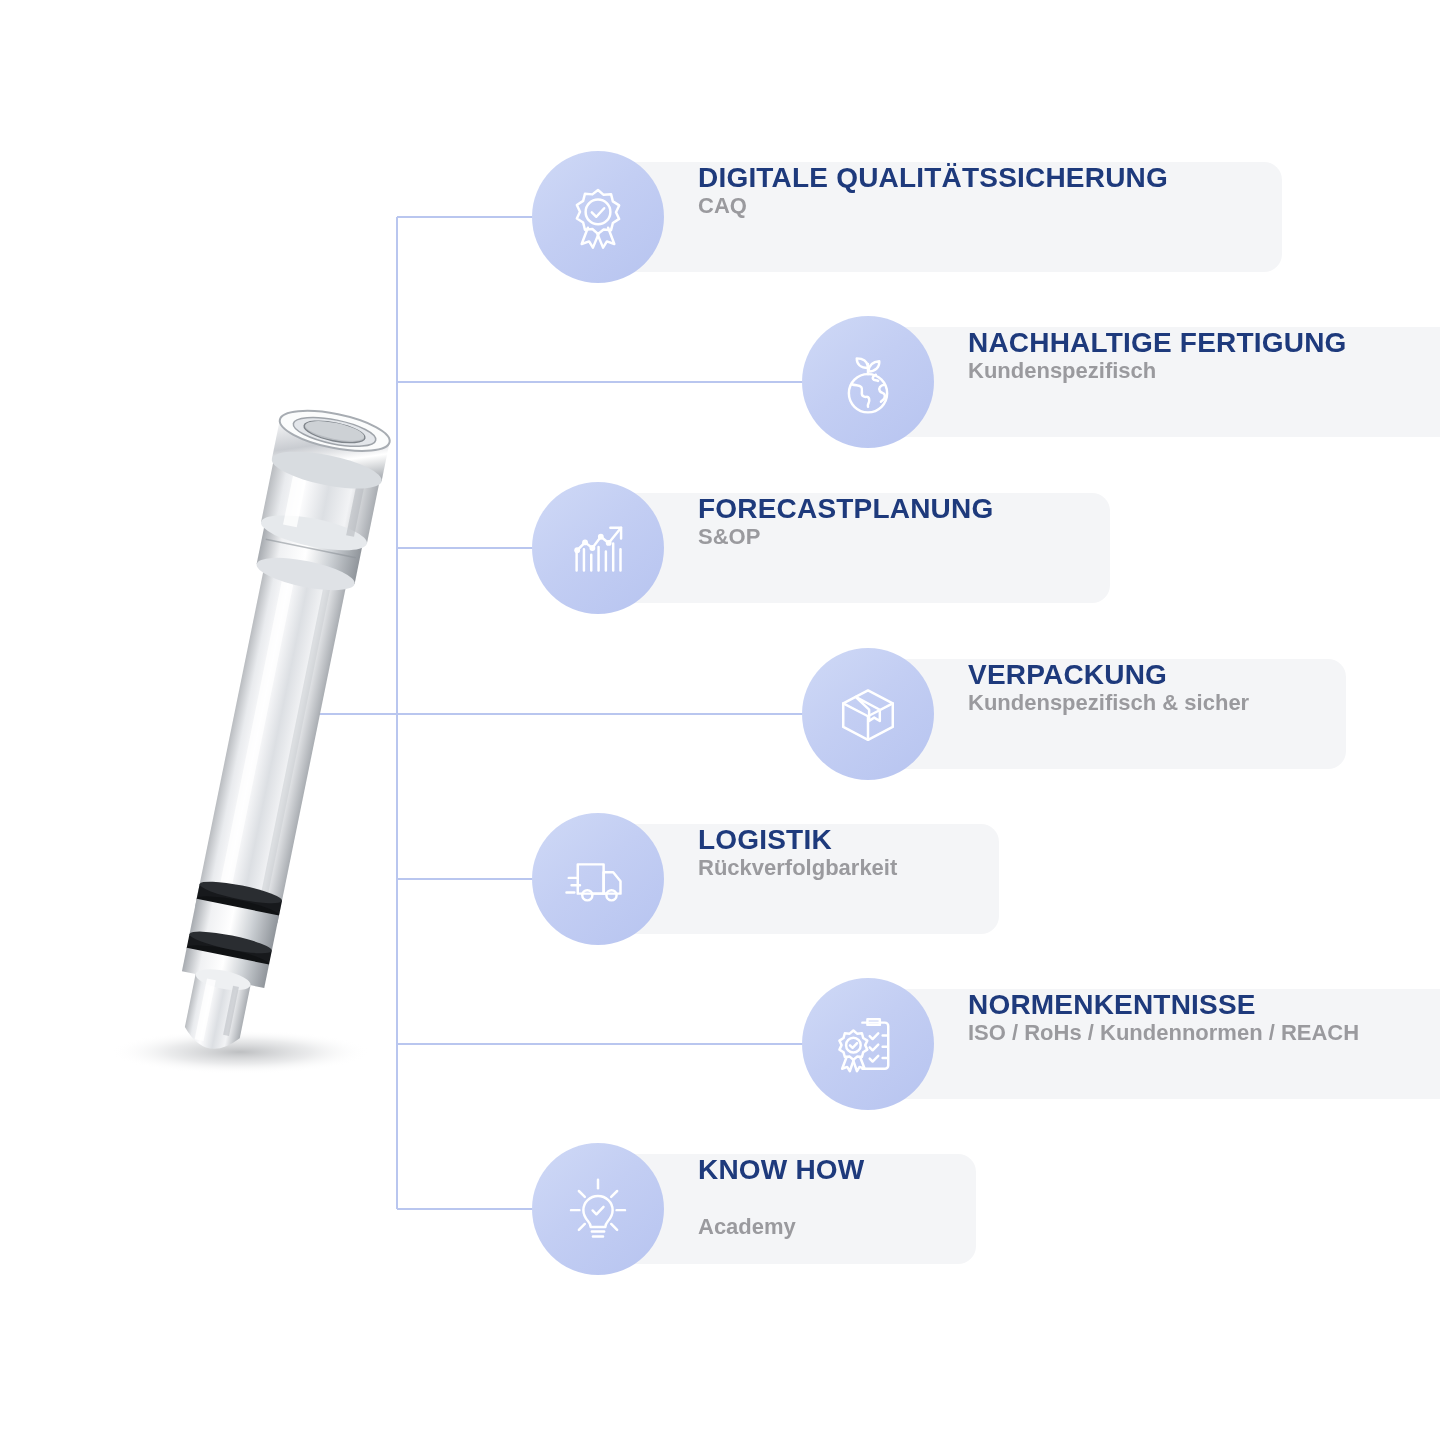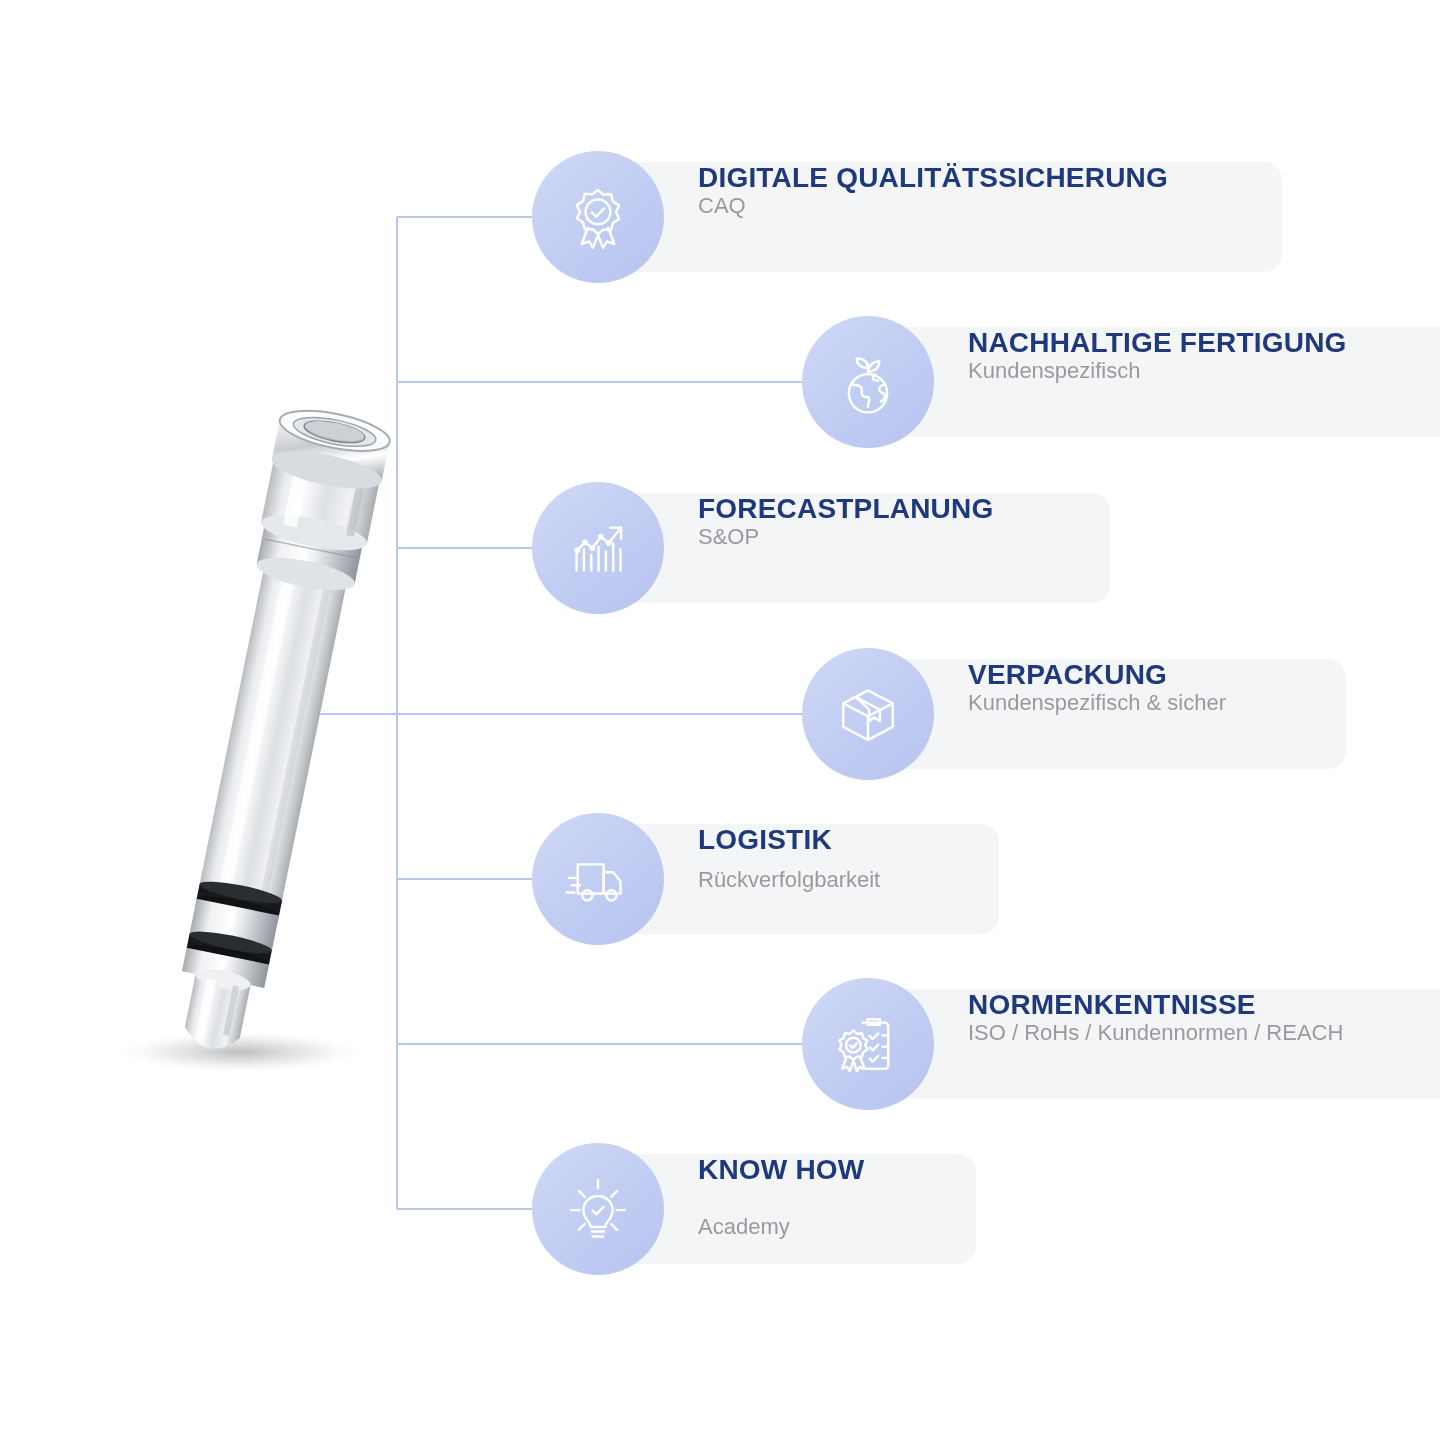--- a/index.html
+++ b/index.html
@@ -89,21 +89,21 @@
   }
   .title {
     font-size: 28px;
     font-weight: bold;
     letter-spacing: 0.2px;
     color: #1e3a7c;
     line-height: 1.12;
   }
   .subtitle {
     font-size: 22px;
-    font-weight: normal;
+    font-weight: bold;
     color: #9a9a9e;
     line-height: 1.2;
     margin-top: 7px;
   }
 </style>
 </head>
 <body>
 
 <div id="stage">
 
@@ -258,21 +258,21 @@
       <svg viewBox="0 0 64 64" fill="none" stroke="#ffffff" stroke-width="2.2" stroke-linecap="round" stroke-linejoin="round">
         <path d="M10 22.5L32 11l22 11.5v21L32 55 10 43.5z"></path>
         <path d="M10 22.5L32 34l22-11.5"></path>
         <path d="M32 34v21"></path>
         <path d="M21 16.8l21.5 11.4v10l-5-3-4.5 3v-10z"></path>
       </svg>
     </div>
   </div>
 
   <div class="row" id="row-5" style="left:532px; top:813px;">
-    <div class="card" style="width:385px;gap:12px;">
+    <div class="card" style="width:385px;">
       <div class="txt title">LOGISTIK</div>
       <div class="txt subtitle-wrap"><span class="subtitle">Rückverfolgbarkeit</span></div>
     </div>
     <div class="icon-circle">
       <svg viewBox="0 0 64 64" fill="none" stroke="#ffffff" stroke-width="2.2" stroke-linecap="round" stroke-linejoin="round">
         <path d="M14 19h23v26H14z"></path>
         <path d="M37 26h8.5l6.5 8v11h-15z"></path>
         <circle cx="22.5" cy="46.5" r="4.5"></circle>
         <circle cx="44" cy="46.5" r="4.5"></circle>
         <path d="M27 45h12"></path>

